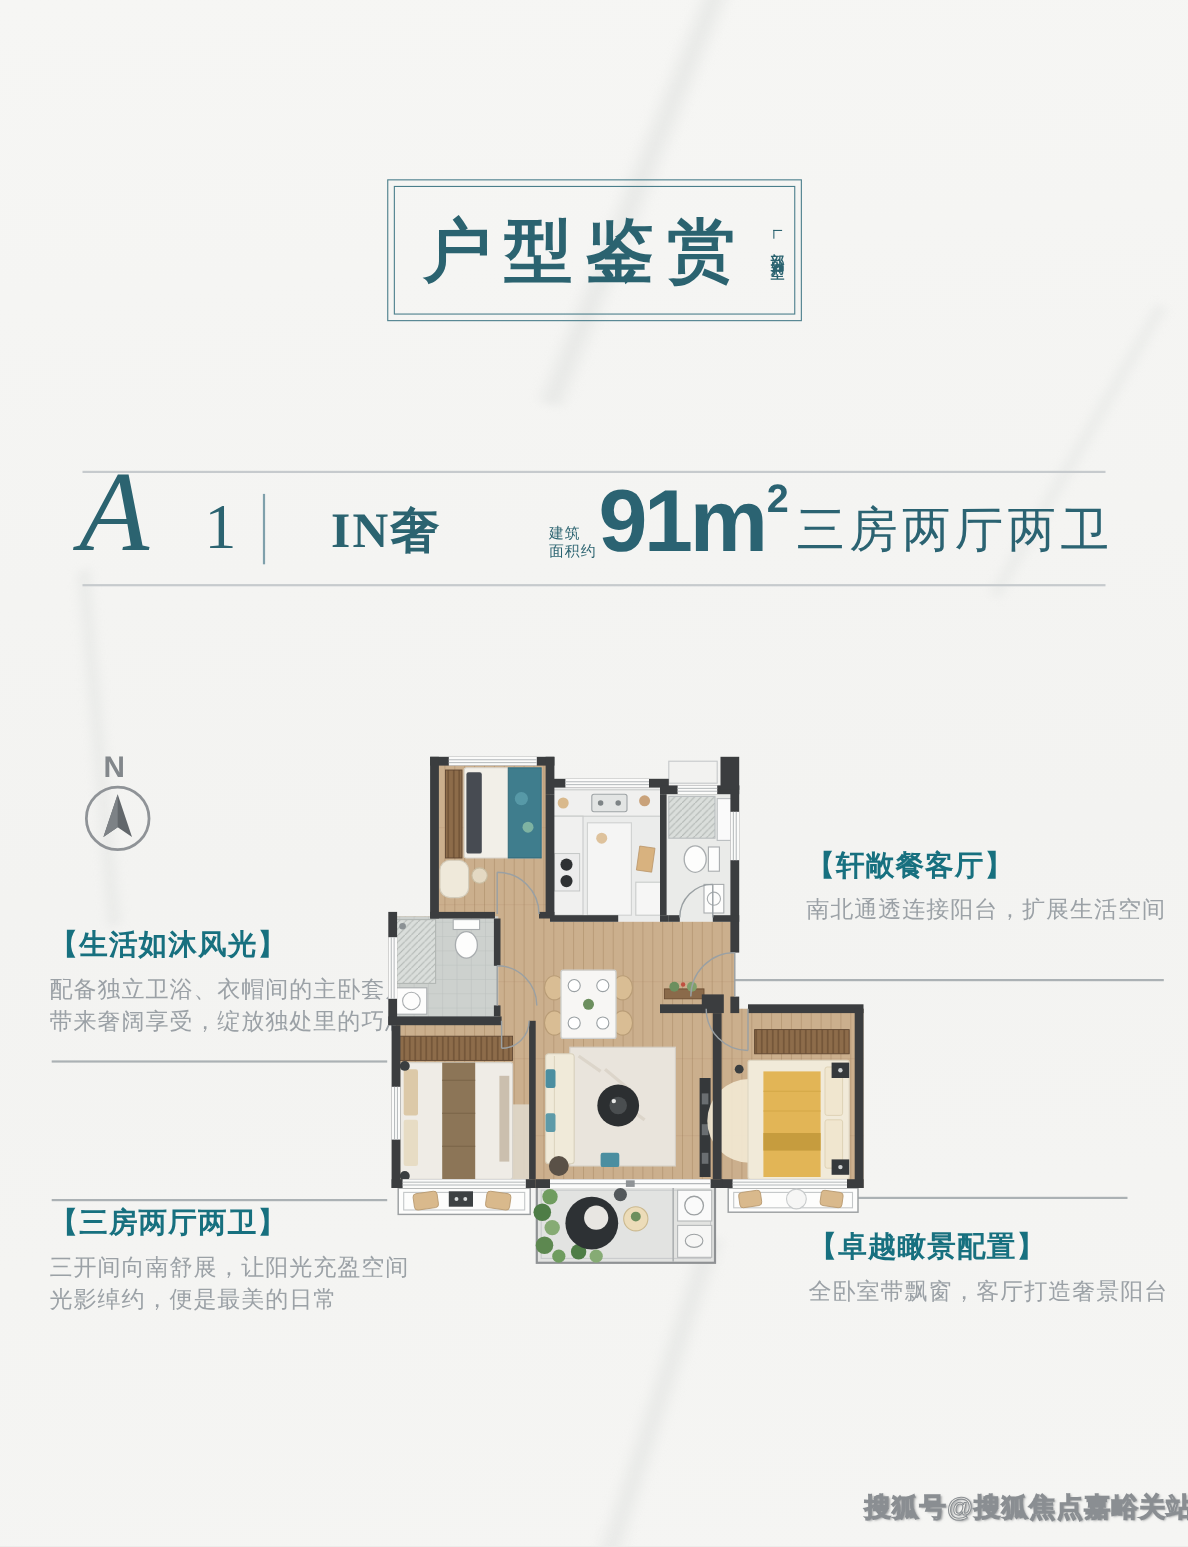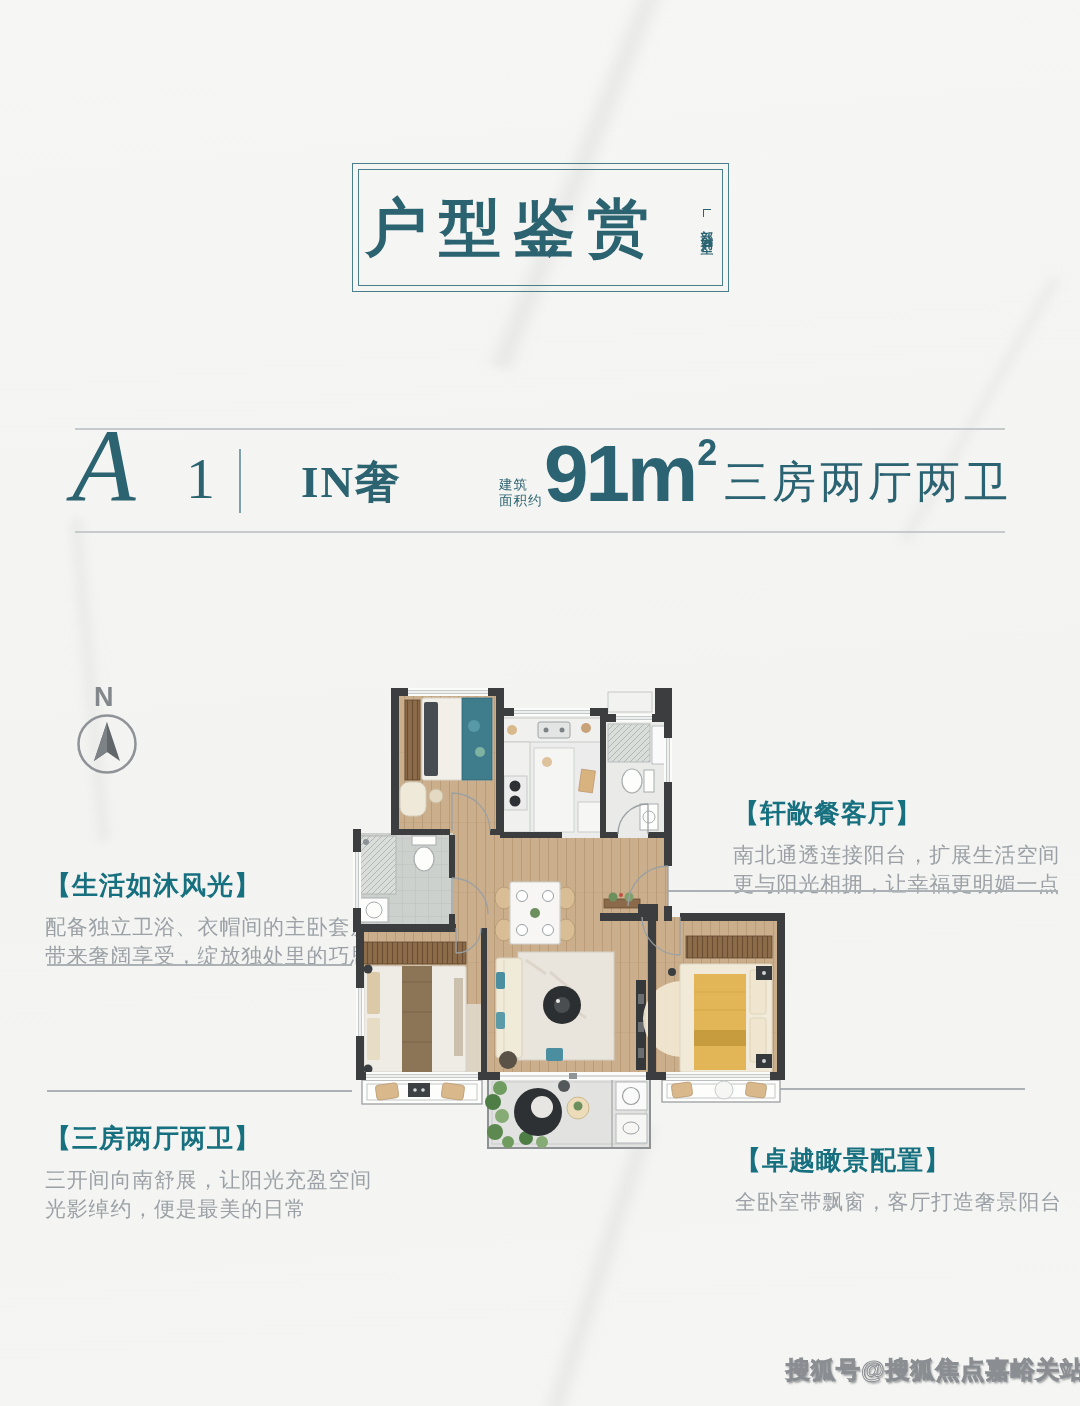--- a/index.html
+++ b/index.html
@@ -14,21 +14,21 @@
       background:linear-gradient(100deg,transparent 44%,#dddfdd 50%,transparent 56%);}
   .v2{left:10px;top:520px;width:160px;height:320px;transform:rotate(-15deg);
       background:linear-gradient(100deg,transparent 45%,#e1e3e1 50%,transparent 55%);}
   .v3{left:470px;top:1120px;width:260px;height:300px;transform:rotate(8deg);
       background:linear-gradient(100deg,transparent 45%,#dee0de 50%,transparent 55%);}
   .v4{left:880px;top:260px;width:200px;height:300px;transform:rotate(20deg);
       background:linear-gradient(100deg,transparent 46%,#e3e5e3 50%,transparent 54%);}
 
   
   .tbox{position:absolute;left:352px;top:163px;width:375px;height:127px;
-        border:1.5px solid #4a7e8b;display:flex;align-items:center;}
+        border:1.5px solid #4a7e8b;display:flex;align-items:center;justify-content:center;}
   .tbox-inner{position:absolute;inset:5px;border:1.5px solid #4a7e8b;}
   .tbox-title{position:relative;font-family:"Liberation Serif","DejaVu Serif",serif;
         font-size:62px;font-weight:700;color:#2b6370;letter-spacing:12px;
         padding-left:12px;padding-right:28px;white-space:nowrap;}
   .side-note{position:absolute;right:13px;top:50%;transform:translateY(-50%);
         display:flex;flex-direction:column;align-items:center;gap:3px;color:#2b6370;}
   .side-note-text{writing-mode:vertical-rl;font-size:12.5px;letter-spacing:4px;font-weight:600;}
   .bracket{width:7px;height:7px;border:0 solid #2b6370;}
   .bracket.top{border-top-width:1.5px;border-left-width:1.5px;}
   .bracket.bottom{border-bottom-width:1.5px;border-right-width:1.5px;}
@@ -49,21 +49,21 @@
         font-weight:700;color:#2b6372;letter-spacing:-3px;}
   .area-sup{position:relative;top:-36px;font-size:36px;letter-spacing:0;margin-left:2px;}
   .layout-text{position:absolute;left:724px;top:457px;font-size:44px;line-height:50px;
         color:#2b6372;letter-spacing:4px;font-weight:500;white-space:nowrap;}
 
   
   .compass-n{position:absolute;left:94px;top:682px;font-size:27px;font-weight:600;color:#82878b;}
   .compass-circle{position:absolute;left:76px;top:713px;width:62px;height:62px;}
 
   
-  .callout{position:absolute;width:340px;margin-top:27px;}
+  .callout{position:absolute;width:340px;}
   .callout h3{margin:0 0 12px 0;font-size:26px;line-height:30px;font-weight:700;
         color:#17707f;letter-spacing:1px;white-space:nowrap;}
   .callout p{margin:0;font-size:21px;line-height:29px;color:#9ba1a6;
         letter-spacing:0.8px;white-space:nowrap;}
   .co-dining{left:733px;top:771px;}
   .co-master{left:45px;top:843px;}
   .co-classic{left:45px;top:1096px;}
   .co-view{left:735px;top:1118px;}
 
   .lead-line{position:absolute;height:1.5px;background:#abb1b4;}
@@ -119,21 +119,20 @@
   <div class="compass-n">N</div>
   <svg class="compass-circle" viewBox="0 0 62 62">
     <circle cx="31" cy="31" r="28.5" fill="none" stroke="#8f9397" stroke-width="2.5"></circle>
     <path d="M31,9 L44,48 L31,39 L18,48 Z" fill="#62676b"></path>
     <path d="M31,9 L31,39 L18,48 Z" fill="#7d8286"></path>
   </svg>
 
   <div class="callout co-dining">
     <h3>【轩敞餐客厅】</h3>
     <p>南北通透连接阳台，扩展生活空间</p>
-    <p>更与阳光相拥，让幸福更明媚一点</p>
   </div>
   <div class="callout co-master">
     <h3>【生活如沐风光】</h3>
     <p>配备独立卫浴、衣帽间的主卧套房</p>
     <p>带来奢阔享受，绽放独处里的巧思</p>
   </div>
   <div class="callout co-classic">
     <h3>【三房两厅两卫】</h3>
     <p>三开间向南舒展，让阳光充盈空间</p>
     <p>光影绰约，便是最美的日常</p>

